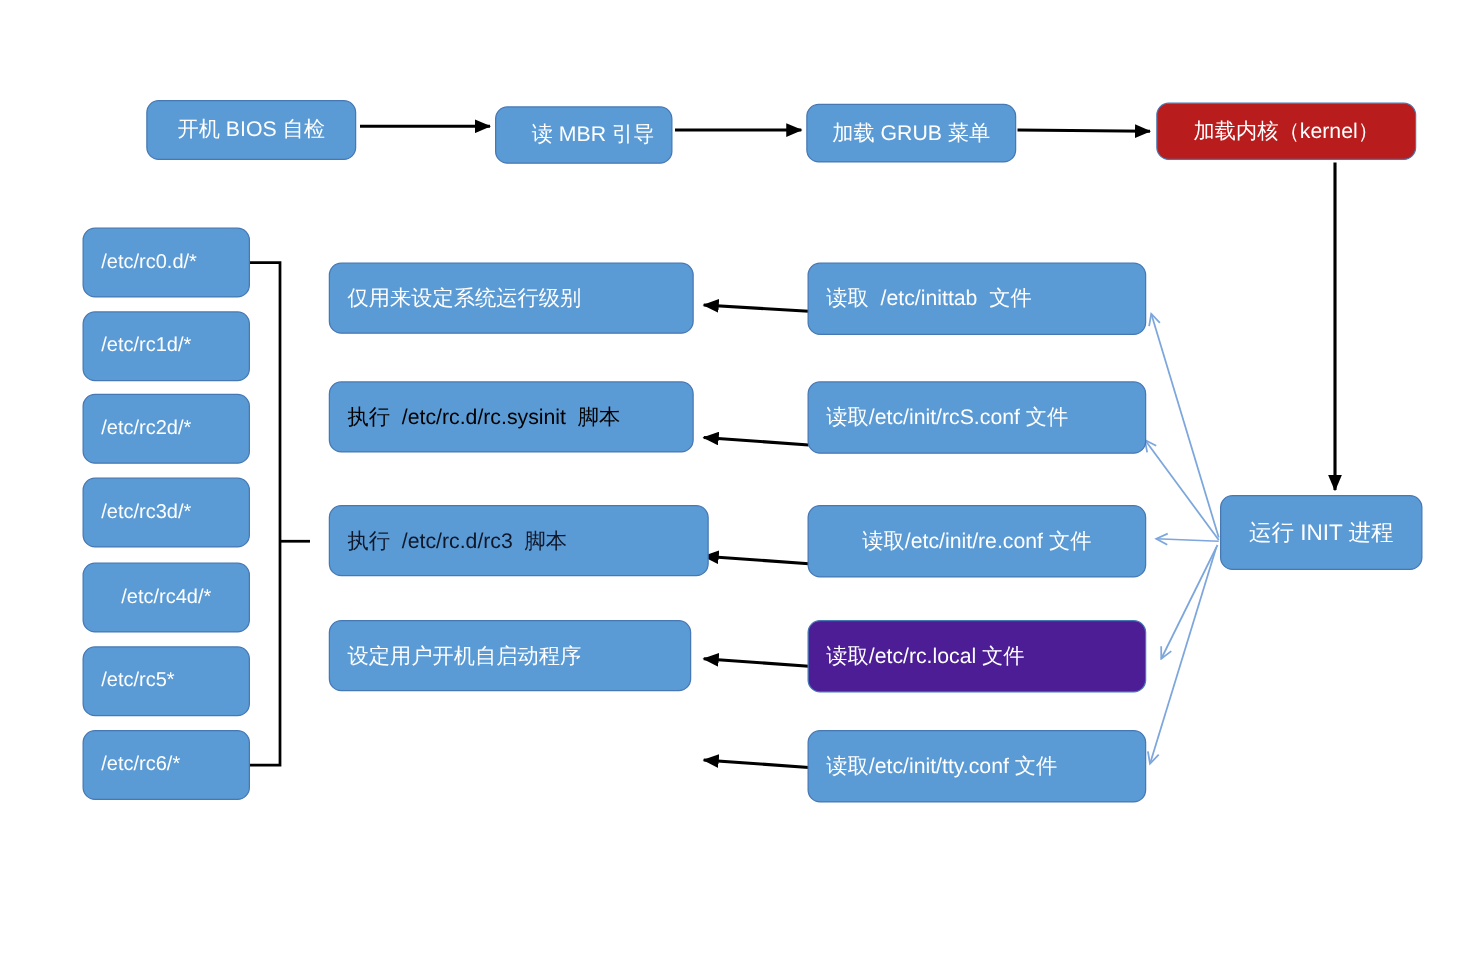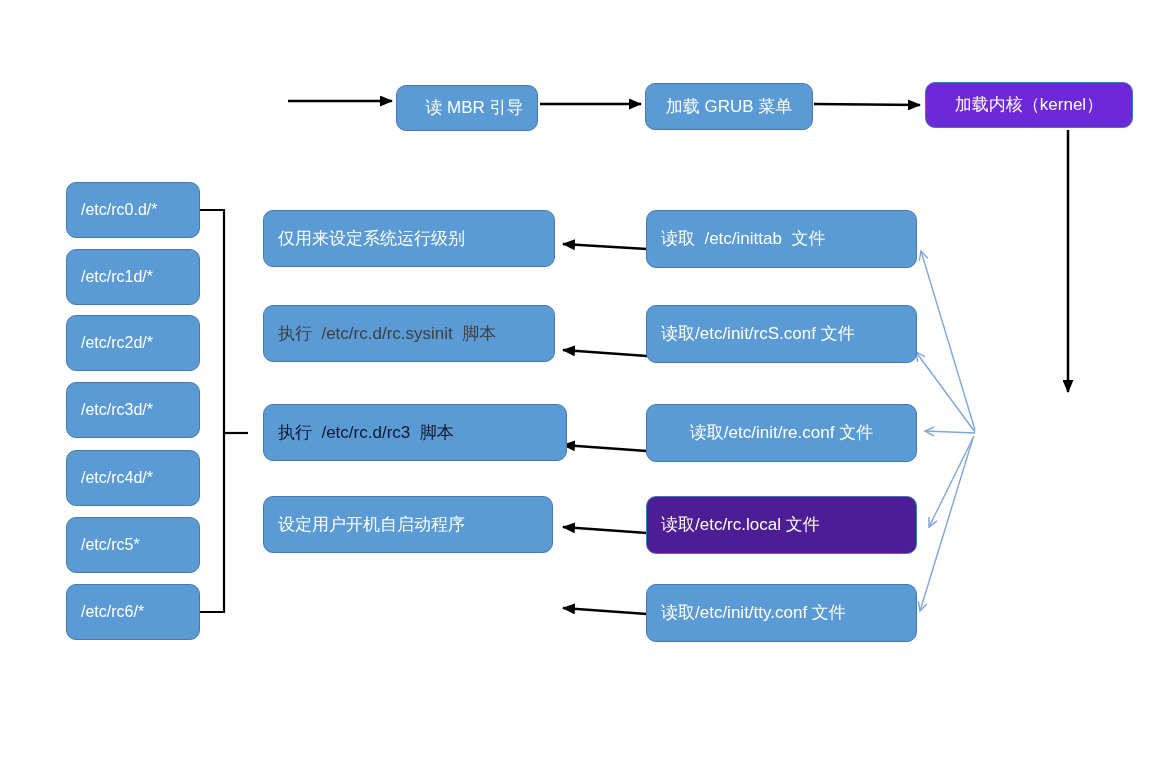--- a/index.html
+++ b/index.html
@@ -55,54 +55,57 @@
       <line x1="647" y1="451" x2="563" y2="445" stroke="#000000" stroke-width="2.5" marker-end="url(#head-black)"></line>
       <line x1="647" y1="533" x2="563" y2="527" stroke="#000000" stroke-width="2.5" marker-end="url(#head-black)"></line>
       <line x1="647" y1="614" x2="563" y2="608" stroke="#000000" stroke-width="2.5" marker-end="url(#head-black)"></line>
       <line x1="975" y1="430" x2="921" y2="251" stroke="#7CA6DC" stroke-width="1.4" marker-end="url(#head-blue)"></line>
       <line x1="975" y1="432" x2="916" y2="352" stroke="#7CA6DC" stroke-width="1.4" marker-end="url(#head-blue)"></line>
       <line x1="975" y1="433" x2="925" y2="431" stroke="#7CA6DC" stroke-width="1.4" marker-end="url(#head-blue)"></line>
       <line x1="974" y1="436" x2="929" y2="527" stroke="#7CA6DC" stroke-width="1.4" marker-end="url(#head-blue)"></line>
       <line x1="973" y1="438" x2="920" y2="611" stroke="#7CA6DC" stroke-width="1.4" marker-end="url(#head-blue)"></line>
     </svg>
   <div id="node-layer">
+      <div class="node center" style="left: 117px; top: 80px; width: 168px; height: 48px; background: rgb(91, 155, 213); border: 1px solid rgb(70, 120, 180); color: rgb(255, 255, 255); font-size: 17px;">
+        <span class="label">开机 BIOS 自检</span>
+      </div>
       <div class="node center" style="left: 396px; top: 85px; width: 142px; height: 46px; background: rgb(91, 155, 213); border: 1px solid rgb(70, 120, 180); color: rgb(255, 255, 255); font-size: 17px; padding-left: 21px;">
         <span class="label">读 MBR 引导</span>
       </div>
       <div class="node center" style="left: 645px; top: 83px; width: 168px; height: 47px; background: rgb(91, 155, 213); border: 1px solid rgb(70, 120, 180); color: rgb(255, 255, 255); font-size: 17px;">
         <span class="label">加载 GRUB 菜单</span>
       </div>
-      <div class="node center" style="left: 925px; top: 82px; width: 208px; height: 46px; background: #6d28d9; border: 1px solid rgb(70, 120, 180); color: rgb(255, 255, 255); font-size: 17px;">
+      <div class="node center" style="left: 925px; top: 82px; width: 208px; height: 46px; background: #b91c1c; border: 1px solid rgb(70, 120, 180); color: rgb(255, 255, 255); font-size: 17px;">
         <span class="label">加载内核（kernel）</span>
       </div>
       <div class="node" style="left: 66px; top: 182px; width: 134px; height: 56px; background: rgb(91, 155, 213); border: 1px solid rgb(70, 120, 180); color: rgb(255, 255, 255); font-size: 16px;">
         <span class="label">/etc/rc0.d/*</span>
       </div>
       <div class="node" style="left: 66px; top: 249px; width: 134px; height: 56px; background: rgb(91, 155, 213); border: 1px solid rgb(70, 120, 180); color: rgb(255, 255, 255); font-size: 16px;">
         <span class="label">/etc/rc1d/*</span>
       </div>
       <div class="node" style="left: 66px; top: 315px; width: 134px; height: 56px; background: rgb(91, 155, 213); border: 1px solid rgb(70, 120, 180); color: rgb(255, 255, 255); font-size: 16px;">
         <span class="label">/etc/rc2d/*</span>
       </div>
       <div class="node" style="left: 66px; top: 382px; width: 134px; height: 56px; background: rgb(91, 155, 213); border: 1px solid rgb(70, 120, 180); color: rgb(255, 255, 255); font-size: 16px;">
         <span class="label">/etc/rc3d/*</span>
       </div>
-      <div class="node" style="left: 66px; top: 450px; width: 134px; height: 56px; background: rgb(91, 155, 213); border: 1px solid rgb(70, 120, 180); color: rgb(255, 255, 255); font-size: 16px;">
+      <div class="node" style="left: 66px; top: 450px; width: 134px; height: 56px; background: rgb(91, 155, 213); border: 1px solid rgb(70, 120, 180); color: rgb(255, 255, 255); font-size: 16px; justify-content: center;">
         <span class="label">/etc/rc4d/*</span>
       </div>
       <div class="node" style="left: 66px; top: 517px; width: 134px; height: 56px; background: rgb(91, 155, 213); border: 1px solid rgb(70, 120, 180); color: rgb(255, 255, 255); font-size: 16px;">
         <span class="label">/etc/rc5*</span>
       </div>
       <div class="node" style="left: 66px; top: 584px; width: 134px; height: 56px; background: rgb(91, 155, 213); border: 1px solid rgb(70, 120, 180); color: rgb(255, 255, 255); font-size: 16px;">
         <span class="label">/etc/rc6/*</span>
       </div>
       <div class="node" style="left: 263px; top: 210px; width: 292px; height: 57px; background: rgb(91, 155, 213); border: 1px solid rgb(70, 120, 180); color: rgb(255, 255, 255); font-size: 17px;">
         <span class="label">仅用来设定系统运行级别</span>
       </div>
-      <div class="node" style="left: 263px; top: 305px; width: 292px; height: 57px; background: rgb(91, 155, 213); border: 1px solid rgb(70, 120, 180); color: #404040; font-size: 17px;">
+      <div class="node" style="left: 263px; top: 305px; width: 292px; height: 57px; background: rgb(91, 155, 213); border: 1px solid rgb(70, 120, 180); color: #000000; font-size: 17px;">
         <span class="label">执行  /etc/rc.d/rc.sysinit  脚本</span>
       </div>
       <div class="node" style="left: 263px; top: 404px; width: 304px; height: 57px; background: rgb(91, 155, 213); border: 1px solid rgb(70, 120, 180); color: #0f172a; font-size: 17px;">
         <span class="label">执行  /etc/rc.d/rc3  脚本</span>
       </div>
       <div class="node" style="left: 263px; top: 496px; width: 290px; height: 57px; background: rgb(91, 155, 213); border: 1px solid rgb(70, 120, 180); color: rgb(255, 255, 255); font-size: 17px;">
         <span class="label">设定用户开机自启动程序</span>
       </div>
       <div class="node" style="left: 646px; top: 305px; width: 271px; height: 58px; background: rgb(91, 155, 213); border: 1px solid rgb(70, 120, 180); color: rgb(255, 255, 255); font-size: 17px;">
         <span class="label">读取/etc/init/rcS.conf 文件</span>
@@ -112,14 +115,17 @@
       </div>
       <div class="node" style="left: 646px; top: 404px; width: 271px; height: 58px; background: rgb(91, 155, 213); border: 1px solid rgb(70, 120, 180); color: rgb(255, 255, 255); font-size: 17px; justify-content: center;">
         <span class="label">读取/etc/init/re.conf 文件</span>
       </div>
       <div class="node" style="left: 646px; top: 496px; width: 271px; height: 58px; background: #4c1d95; border: 1px solid rgb(70, 120, 180); color: rgb(255, 255, 255); font-size: 17px;">
         <span class="label">读取/etc/rc.local 文件</span>
       </div>
       <div class="node" style="left: 646px; top: 584px; width: 271px; height: 58px; background: rgb(91, 155, 213); border: 1px solid rgb(70, 120, 180); color: rgb(255, 255, 255); font-size: 17px;">
         <span class="label">读取/etc/init/tty.conf 文件</span>
       </div>
+      <div class="node center" style="left: 976px; top: 396px; width: 162px; height: 60px; background: rgb(91, 155, 213); border: 1px solid rgb(70, 120, 180); color: rgb(255, 255, 255); font-size: 18px;">
+        <span class="label">运行 INIT 进程</span>
+      </div>
     </div>
 </div>
 
 </body></html>

